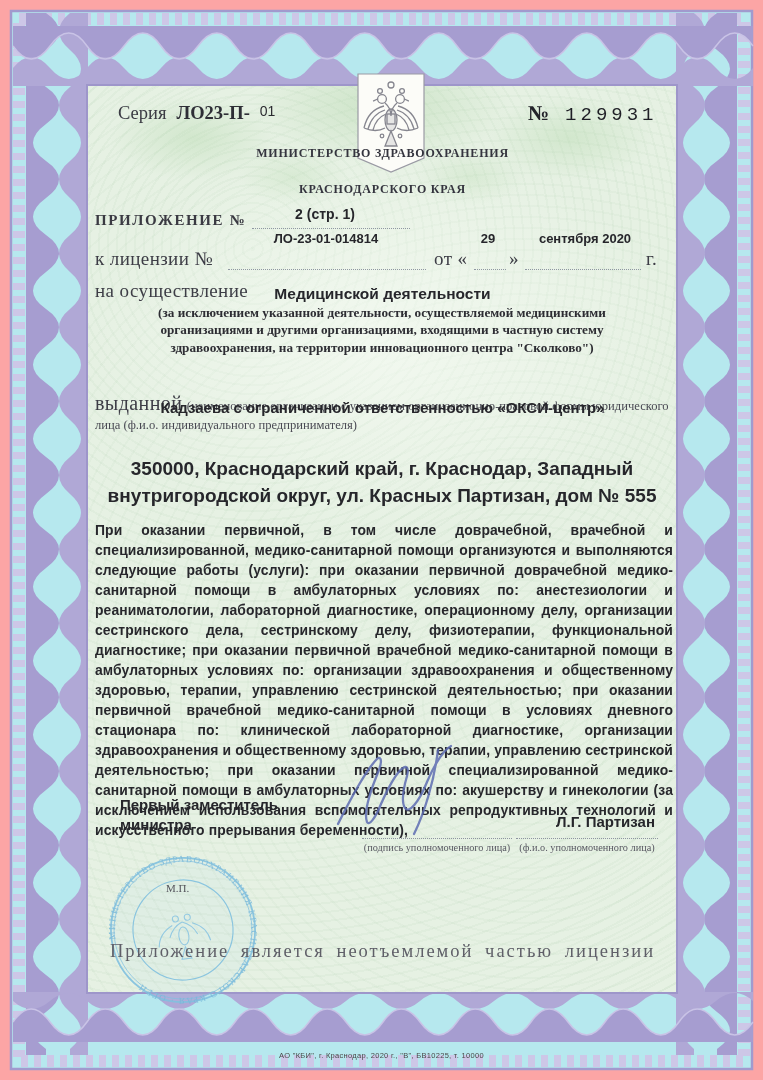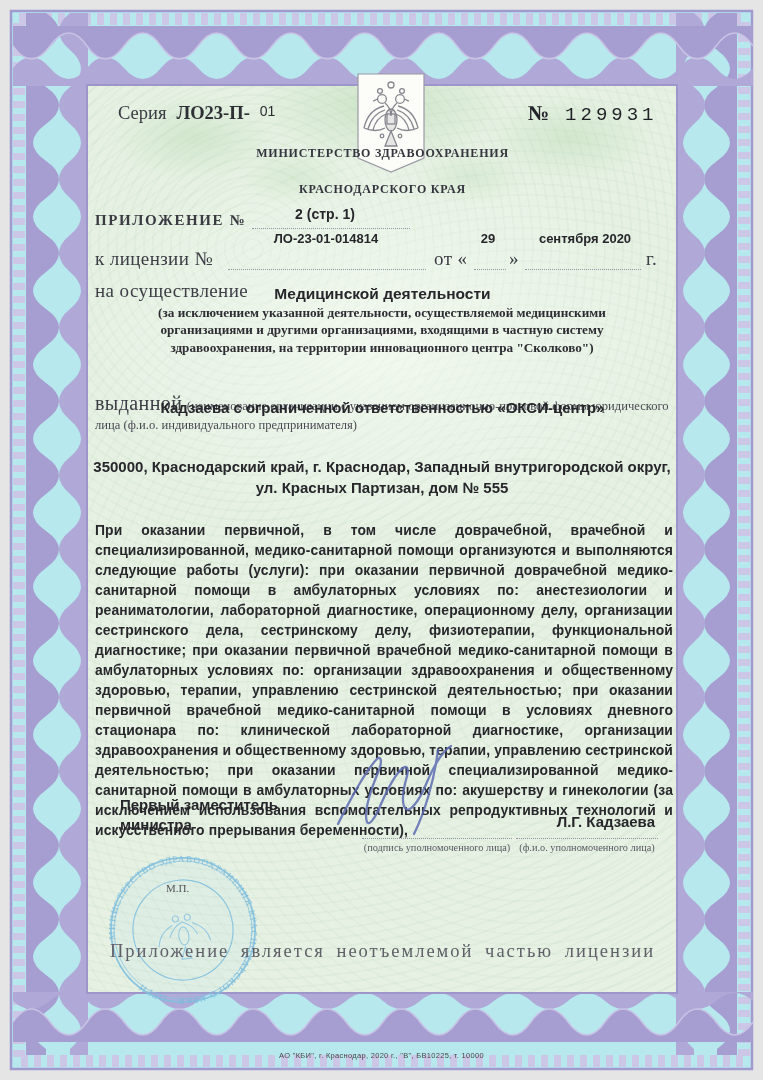--- a/index.html
+++ b/index.html
@@ -1,17 +1,17 @@
 <!DOCTYPE html>
 <html lang="ru"><head>
 <meta charset="utf-8">
 <style>
   html,body{margin:0;padding:0;}
   body{width:763px;height:1080px;background:#ffffff;font-family:"Liberation Sans",sans-serif;}
-  .page{position:relative;width:763px;height:1080px;background:#e5e5e5;overflow:hidden;}
+  .page{position:relative;width:763px;height:1080px;background:#fca5a5;overflow:hidden;}
   .abs{position:absolute;}
   
   .paper{left:88px;top:86px;width:588px;height:906px;z-index:2;
     background:
       radial-gradient(ellipse 420px 280px at 50% 28%, rgba(252,255,250,.55), transparent 70%),
       repeating-radial-gradient(circle at 28% 18%, rgba(138,184,140,.07) 0 2px, transparent 2px 9px),
       repeating-radial-gradient(circle at 74% 68%, rgba(138,184,140,.06) 0 2px, transparent 2px 11px),
       #e6f1e3;}
   .flourish{left:88px;top:86px;width:588px;height:130px;z-index:3;pointer-events:none;
     background:
@@ -113,26 +113,26 @@
   <div class="abs content val center" style="left:90px;top:285px;width:585px;font-size:15.5px;">Медицинской деятельности</div>
   <div class="abs content lbl" style="left:95px;top:280px;">на осуществление</div>
   <div class="abs content note" style="left:122px;top:304px;width:520px;">(за исключением указанной деятельности, осуществляемой медицинскими организациями и другими организациями, входящими в частную систему здравоохранения, на территории инновационного центра "Сколково")</div>
 
   <div class="abs content" style="left:95px;top:352px;width:580px;margin-top:40px;">
     <span class="serif" style="font-size:20px;color:#3d3d46;letter-spacing:.4px;">выданной</span>
     <span class="serif" style="font-size:12.6px;color:#4a4a54;line-height:1.45;">(наименование организации с указанием организационно-правовой формы юридического лица (ф.и.о. индивидуального предпринимателя)</span>
   </div>
 
   <div class="abs content val center" style="left:90px;top:399px;width:585px;font-size:15px;">Кадзаева с ограниченной ответственностью «ОКСИ-центр»</div>
-  <div class="abs content val center" style="left:82px;top:456px;width:600px;font-size:15px;line-height:1.4;">350000, Краснодарский край, г. Краснодар, Западный внутригородской округ, ул. Красных Партизан, дом № 555</div>
+  <div class="abs content val center" style="left:82px;top:456px;width:600px;font-size:19px;line-height:1.4;">350000, Краснодарский край, г. Краснодар, Западный внутригородской округ, ул. Красных Партизан, дом № 555</div>
 
   <div class="abs content body-text" style="left:95px;top:520px;width:578px;">При оказании первичной, в том числе доврачебной, врачебной и специализированной, медико-санитарной помощи организуются и выполняются следующие работы (услуги): при оказании первичной доврачебной медико-санитарной помощи в амбулаторных условиях по: анестезиологии и реаниматологии, лабораторной диагностике, операционному делу, организации сестринского дела, сестринскому делу, физиотерапии, функциональной диагностике; при оказании первичной врачебной медико-санитарной помощи в амбулаторных условиях по: организации здравоохранения и общественному здоровью, терапии, управлению сестринской деятельностью; при оказании первичной врачебной медико-санитарной помощи в условиях дневного стационара по: клинической лабораторной диагностике, организации здравоохранения и общественному здоровью, терапии, управлению сестринской деятельностью; при оказании первичной специализированной медико-санитарной помощи в амбулаторных условиях по: акушерству и гинекологии (за исключением использования вспомогательных репродуктивных технологий и искусственного прерывания беременности),</div>
 
   <div class="abs content val" style="left:120px;top:795px;width:180px;font-size:15px;line-height:1.35;">Первый заместитель министра</div>
-  <div class="abs content val" style="left:505px;top:813px;width:150px;font-size:15px;text-align:right;">Л.Г. Кадзаева</div>
+  <div class="abs content val" style="left:505px;top:813px;width:150px;font-size:15px;text-align:right;">Л.Г. Партизан</div>
 
   <svg class="abs content" width="180" height="96" viewBox="0 0 180 96" style="left:318px;top:742px;">
     <g stroke="#5e6db2" stroke-width="2.3" fill="none" stroke-linecap="round" opacity=".85">
       <path d="M20,82 C30,62 45,32 58,18 C62,13 65,17 61,28 C51,52 46,72 49,80 C51,84 57,77 63,62 C71,44 79,30 85,26 C89,23 91,27 89,34 C85,48 83,60 87,66 C91,72 101,60 109,40 C115,26 123,10 133,4"></path>
       <path d="M96,92 C106,72 116,40 120,8"></path>
     </g>
   </svg>
 
   <div class="abs content cap" style="left:362px;top:838px;width:150px;">(подпись уполномоченного лица)</div>
   <div class="abs content cap" style="left:516px;top:838px;width:142px;">(ф.и.о. уполномоченного лица)</div>

